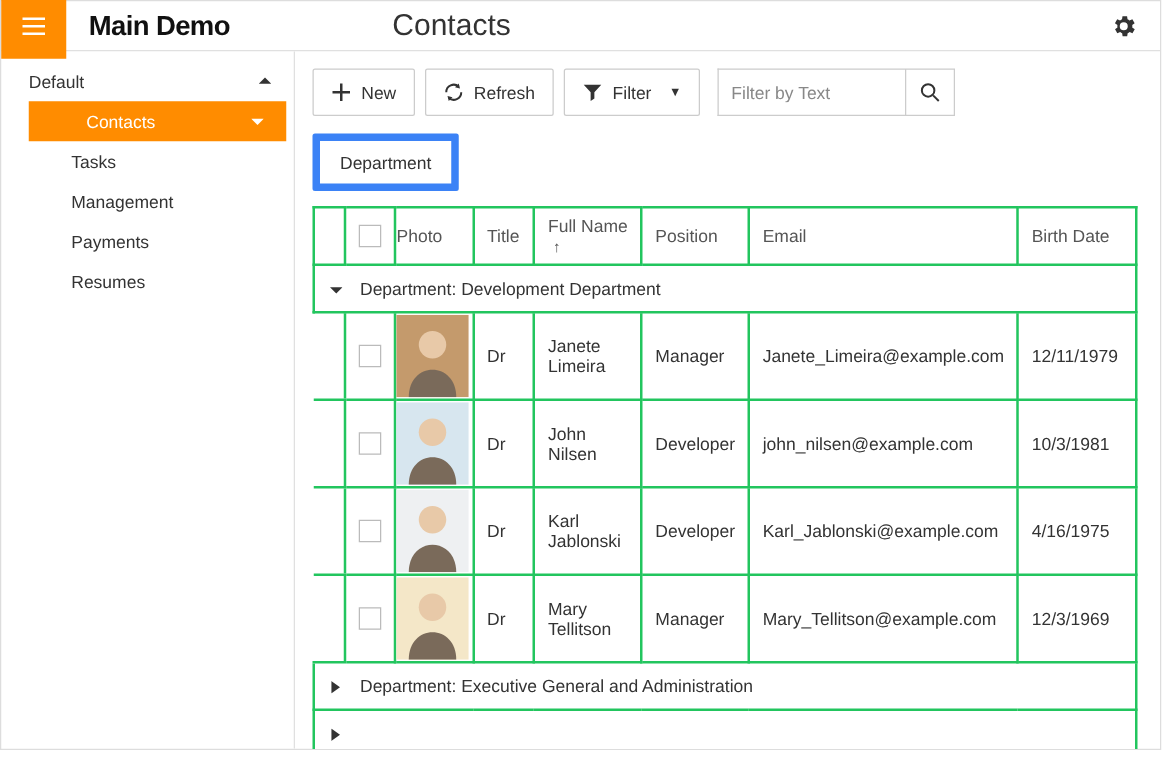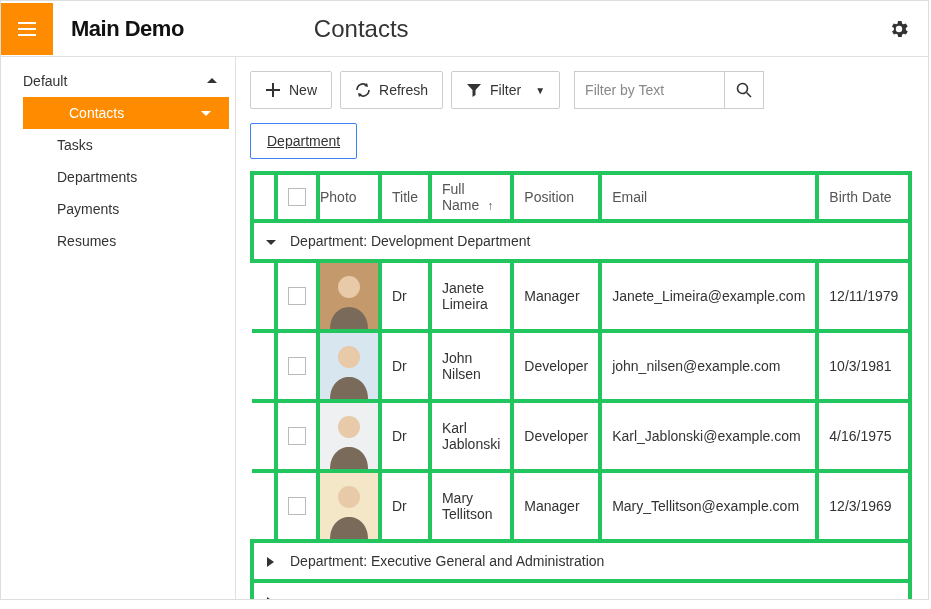--- a/index.html
+++ b/index.html
@@ -17,21 +17,21 @@
     width: 929px;
     height: 600px;
     display: flex;
     flex-direction: column;
     background: #fff;
   }
   
   .header {
     display: flex;
     align-items: center;
-    height: 56px;
+    height: 40px;
     border-bottom: 1px solid #e0e0e0;
     padding-right: 18px;
   }
   .hamburger {
     width: 52px;
     height: 52px;
     background: #ff8c00;
     display: flex;
     align-items: center;
     justify-content: center;
@@ -143,38 +143,37 @@
     background: #fff;
     cursor: pointer;
     display:flex; align-items:center; justify-content:center;
   }
 
   
   .group-panel {
     display:flex;
   }
   .group-chip {
-    border: 1px solid #3b82f6;
+    border: 6px solid #3b82f6;
     padding: 9px 16px;
     font-size: 14px;
     border-radius: 2px;
     color:#333;
     cursor: pointer;
-    text-decoration: underline;
   }
 
   
   table.grid {
     width: 100%;
     border-collapse: collapse;
     margin-top: 12px;
     font-size: 14px;
   }
   .grid th, .grid td {
-    border: 4px solid #22c55e;
+    border: 2px solid #22c55e;
     padding: 6px 10px;
     text-align: left;
     vertical-align: middle;
     color:#333;
   }
   .grid th {
     font-weight: 400;
     color: #555;
     height: 38px;
   }
@@ -250,21 +249,21 @@
             <span class="chev">
               <svg width="10" height="10" viewBox="0 0 10 10">
                 <path fill="#fff" d="M0 3l5 5 5-5z"></path>
               </svg>
             </span>
           </div>
           <div class="side-item">
             <span>Tasks</span>
           </div>
           <div class="side-item">
-            <span>Departments</span>
+            <span>Management</span>
           </div>
           <div class="side-item">
             <span>Payments</span>
           </div>
           <div class="side-item">
             <span>Resumes</span>
           </div>
         </div>
     </div>
 

